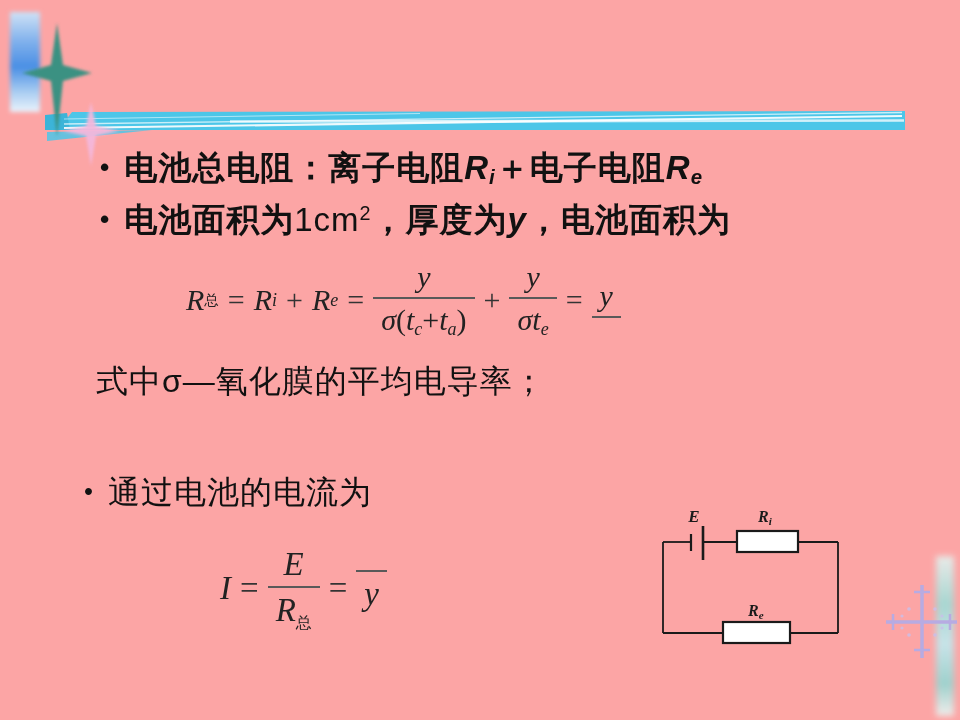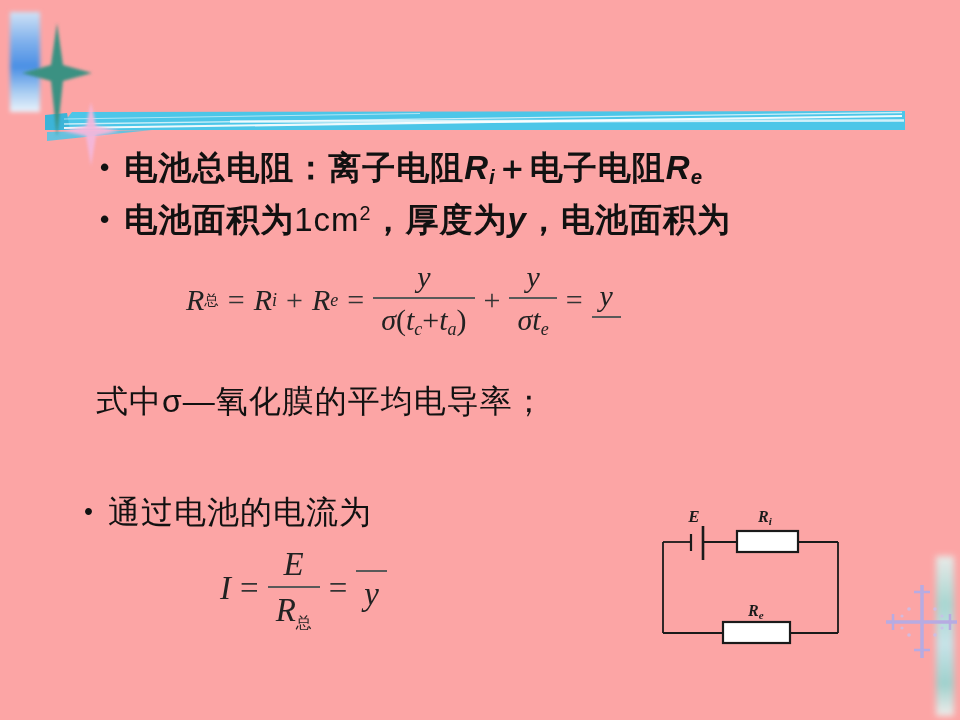--- a/index.html
+++ b/index.html
@@ -8,21 +8,21 @@
     overflow:hidden;font-family:"Liberation Sans",sans-serif;
   }
   svg{position:absolute;display:block;}
   
   .tline{
     position:absolute;font-family:"Liberation Sans",sans-serif;font-weight:bold;
     font-size:33px;color:#111;white-space:nowrap;letter-spacing:1px;line-height:1.1;
   }
   .serifline{
     position:absolute;font-family:"Liberation Serif",serif;font-weight:normal;
-    font-size:32px;color:#111;white-space:nowrap;letter-spacing:1px;line-height:1.1;margin-top:20px;
+    font-size:32px;color:#111;white-space:nowrap;letter-spacing:1px;line-height:1.1;
   }
   .bullet{display:inline-block;margin-right:14px;font-size:0.8em;transform:translateY(-3px);}
   .bsans{font-family:"Liberation Sans",sans-serif;font-weight:normal;font-style:normal;}
   .bisans{font-family:"Liberation Sans",sans-serif;font-weight:bold;font-style:italic;}
   .sub{font-size:0.62em;vertical-align:-0.22em;}
   .sup{font-size:0.60em;vertical-align:0.55em;}
   
   .formula{
     position:absolute;display:flex;align-items:center;
     font-family:"Liberation Serif",serif;font-style:italic;color:#222;white-space:nowrap;

